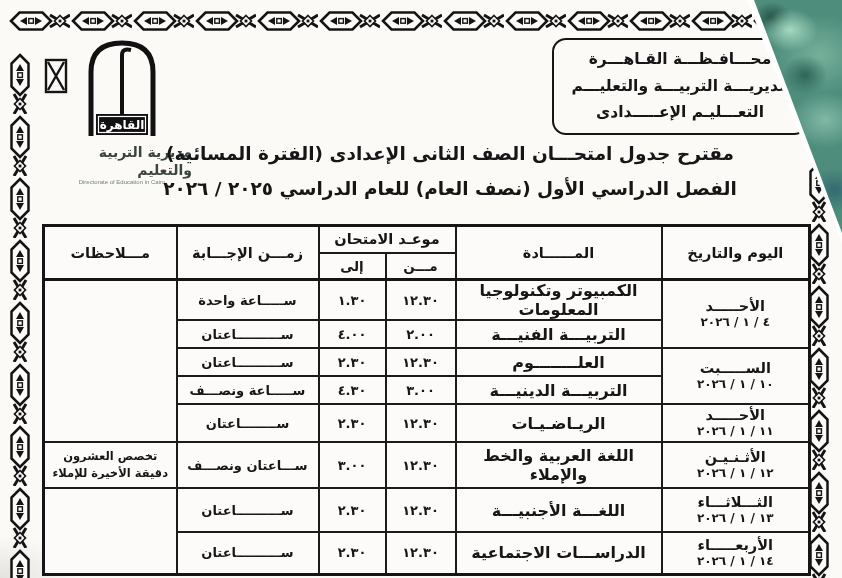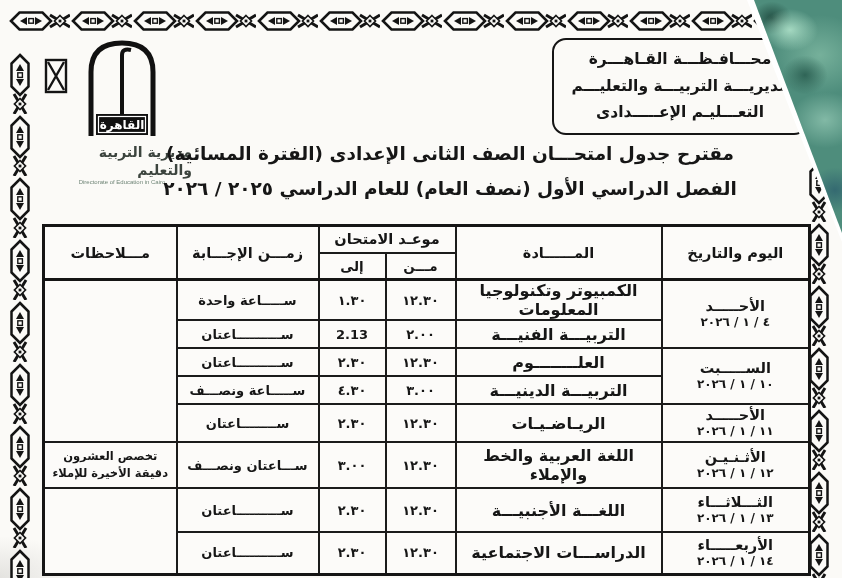--- a/index.html
+++ b/index.html
@@ -168,21 +168,21 @@
           </td>
           <td class="subject-cell">الكمبيوتر وتكنولوجيا المعلومات</td>
           <td class="time-from-cell">١٢.٣٠</td>
           <td class="time-to-cell">١.٣٠</td>
           <td class="duration-cell">ســـــاعة واحدة</td>
           <td class="notes-cell" rowspan="5"></td>
         </tr>
         <tr style="height: 28px;">
           <td class="subject-cell">التربيـــة الفنيـــة</td>
           <td class="time-from-cell">٢.٠٠</td>
-          <td class="time-to-cell">2.13</td>
+          <td class="time-to-cell">٤.٠٠</td>
           <td class="duration-cell">ســــــــــاعتان</td>
         </tr>
         <tr style="height: 28px;">
           <td class="day-cell" rowspan="2">
             <div class="day-name">الســـــبت</div>
             <div class="day-date">١٠ / ١ / ٢٠٢٦</div>
           </td>
           <td class="subject-cell">العلــــــــوم</td>
           <td class="time-from-cell">١٢.٣٠</td>
           <td class="time-to-cell">٢.٣٠</td>

